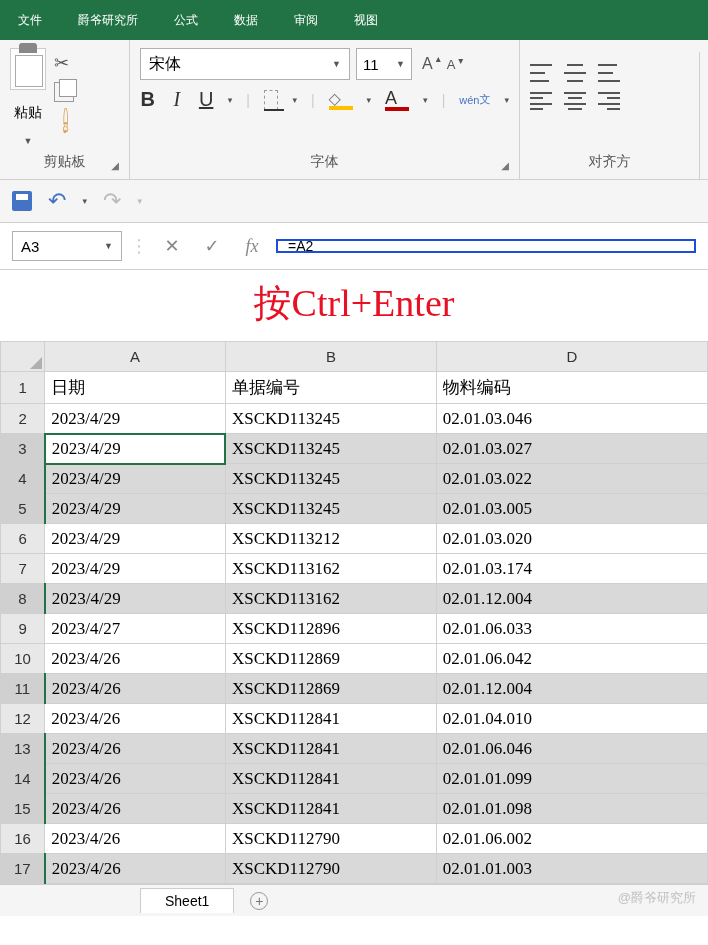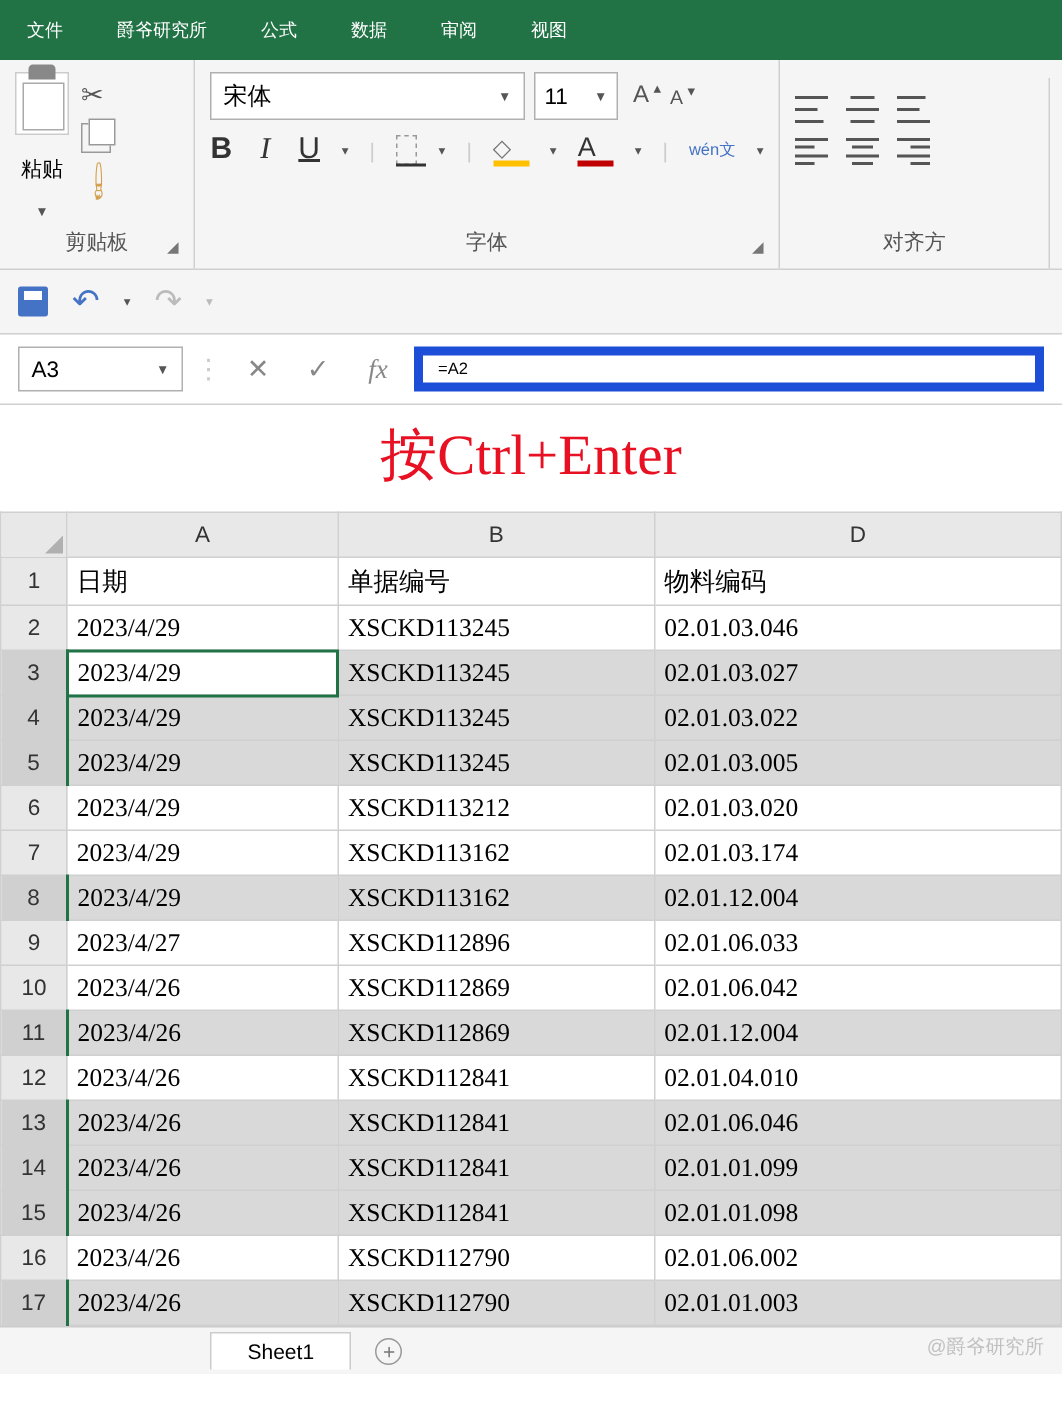--- a/index.html
+++ b/index.html
@@ -57,21 +57,21 @@
     .qat { background: #f5f5f5; padding: 8px 12px; display: flex; gap: 16px; align-items: center; border-bottom: 1px solid #d0d0d0; }
     .save-icon { width: 20px; height: 20px; background: #4472c4; border-radius: 2px; position: relative; }
     .save-icon::after { content: ""; position: absolute; top: 3px; left: 4px; width: 12px; height: 6px; background: #fff; }
     .undo-icon, .redo-icon { font-size: 22px; color: #4472c4; }
     
     .formula-bar { display: flex; align-items: center; padding: 8px 12px; gap: 8px; border-bottom: 1px solid #d0d0d0; }
     .name-box { width: 110px; height: 30px; border: 1px solid #b0b0b0; padding: 0 8px; display: flex; align-items: center; justify-content: space-between; font-size: 15px; }
     .fb-sep { color: #ccc; font-size: 18px; }
     .fb-btn { width: 32px; text-align: center; color: #888; font-size: 18px; }
     .fx { font-style: italic; font-family: serif; }
-    .formula-input { flex: 1; height: 30px; border: 6px solid #1d4ed8; padding: 0 10px; display: flex; align-items: center; font-size: 11px; }
+    .formula-input { flex: 1; height: 14px; border: 2px solid #1d4ed8; padding: 0 10px; display: flex; align-items: center; font-size: 14px; }
     
     .annotation { text-align: center; font-size: 38px; color: #e81123; font-family: "Microsoft YaHei"; padding: 8px 0 12px; }
     
     .grid { display: table; width: 100%; border-collapse: collapse; }
     .grid-row { display: table-row; }
     .grid-cell { display: table-cell; border: 1px solid #d0d0d0; padding: 4px 6px; font-size: 17px; font-family: "SimSun", serif; height: 30px; vertical-align: middle; }
     .row-header { background: #e8e8e8; text-align: center; width: 44px; color: #333; font-family: sans-serif; font-size: 15px; }
     .col-header { background: #e8e8e8; text-align: center; color: #333; font-family: sans-serif; font-size: 15px; }
     .corner { background: #e8e8e8; width: 44px; position: relative; }
     .corner::after { content: ""; position: absolute; bottom: 2px; right: 2px; border-style: solid; border-width: 0 0 12px 12px; border-color: transparent transparent #b0b0b0 transparent; }

